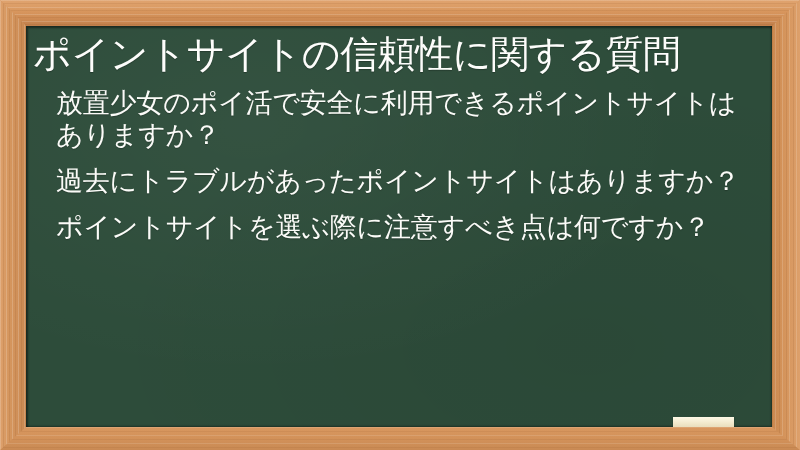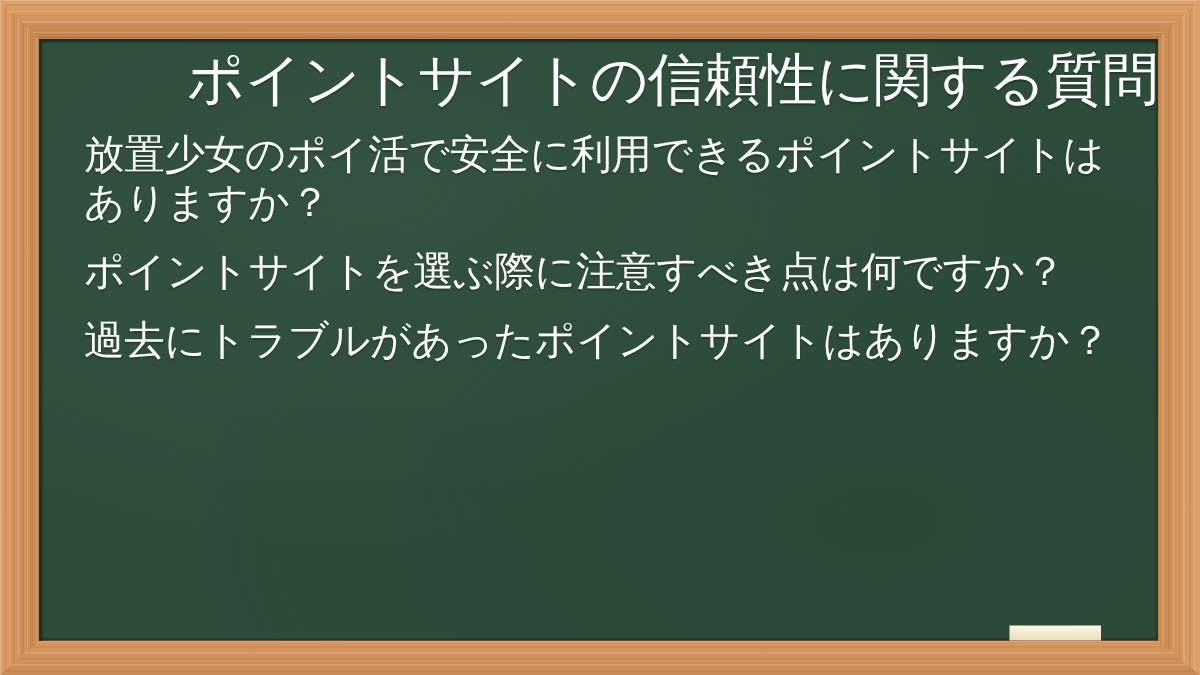--- a/index.html
+++ b/index.html
@@ -104,21 +104,20 @@
   #board-title {
     margin: 0;
     padding: 5px 0 0 7px;
     color: #fdfdfb;
     font-size: 38px;
     line-height: 1.22;
     font-weight: 400;
     letter-spacing: -0.5px;
     white-space: nowrap;
     text-shadow: 0 1px 1px rgba(0,0,0,0.25);
-    text-align: right;
   }
 
   #question-list {
     list-style: none;
     margin: 0;
     padding: 10px 0 0 0;
   }
   .question-item {
     color: #fbfbf8;
     font-size: 27px;
@@ -151,22 +150,22 @@
   <div class="wood-side wood-right"></div>
 
   <div id="chalkboard">
 
     <div id="board-content">
 
       <h1 id="board-title">ポイントサイトの信頼性に関する質問</h1>
 
       <ul id="question-list">
         <li class="question-item">放置少女のポイ活で安全に利用できるポイントサイトはありますか？</li>
+        <li class="question-item">過去にトラブルがあったポイントサイトはありますか？</li>
         <li class="question-item">ポイントサイトを選ぶ際に注意すべき点は何ですか？</li>
-        <li class="question-item">過去にトラブルがあったポイントサイトはありますか？</li>
       </ul>
 
     </div>
 
     <div id="chalk-eraser"></div>
 
   </div>
 </div>
 
 </body></html>

